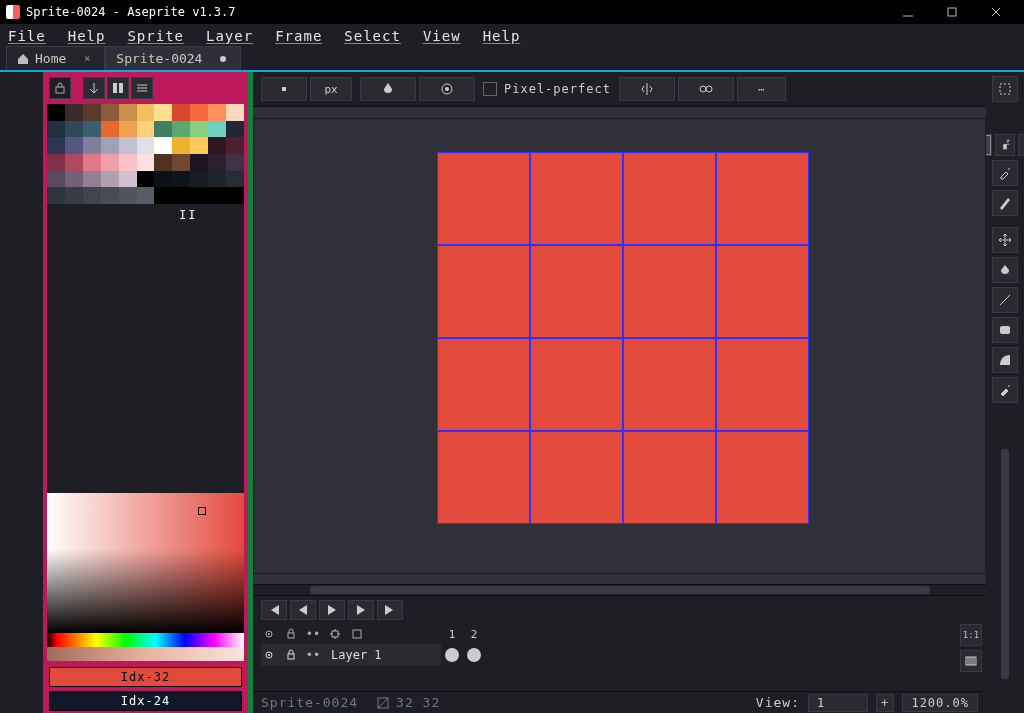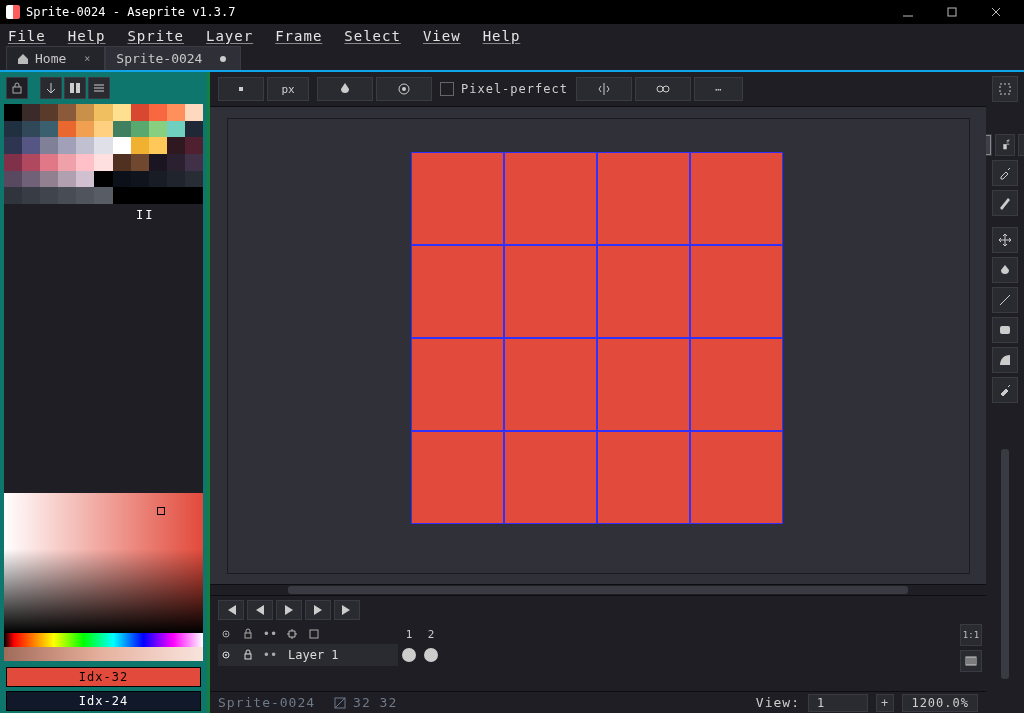--- a/index.html
+++ b/index.html
@@ -74,24 +74,25 @@
   .tab .home-icon{ width:12px;height:12px;margin-right:6px; }
   .tab .home-icon svg{display:block}
   .mainrow {
     flex:1;
     display:flex;
     min-height:0;
   }
   
   .leftpanel {
     width:210px;
-    background:#0f766e;
+    background:#be185d;
     display:flex;
     flex-direction:column;
-    border-right:3px solid #15803d;
+    border-right:5px solid #15803d;
+    margin-left:43px;
   }
   .lp-toolbar {
     height:32px;
     display:flex;
     align-items:center;
     gap:2px;
     padding:4px 6px;
   }
   .sq-btn {
     width:22px;height:22px;

